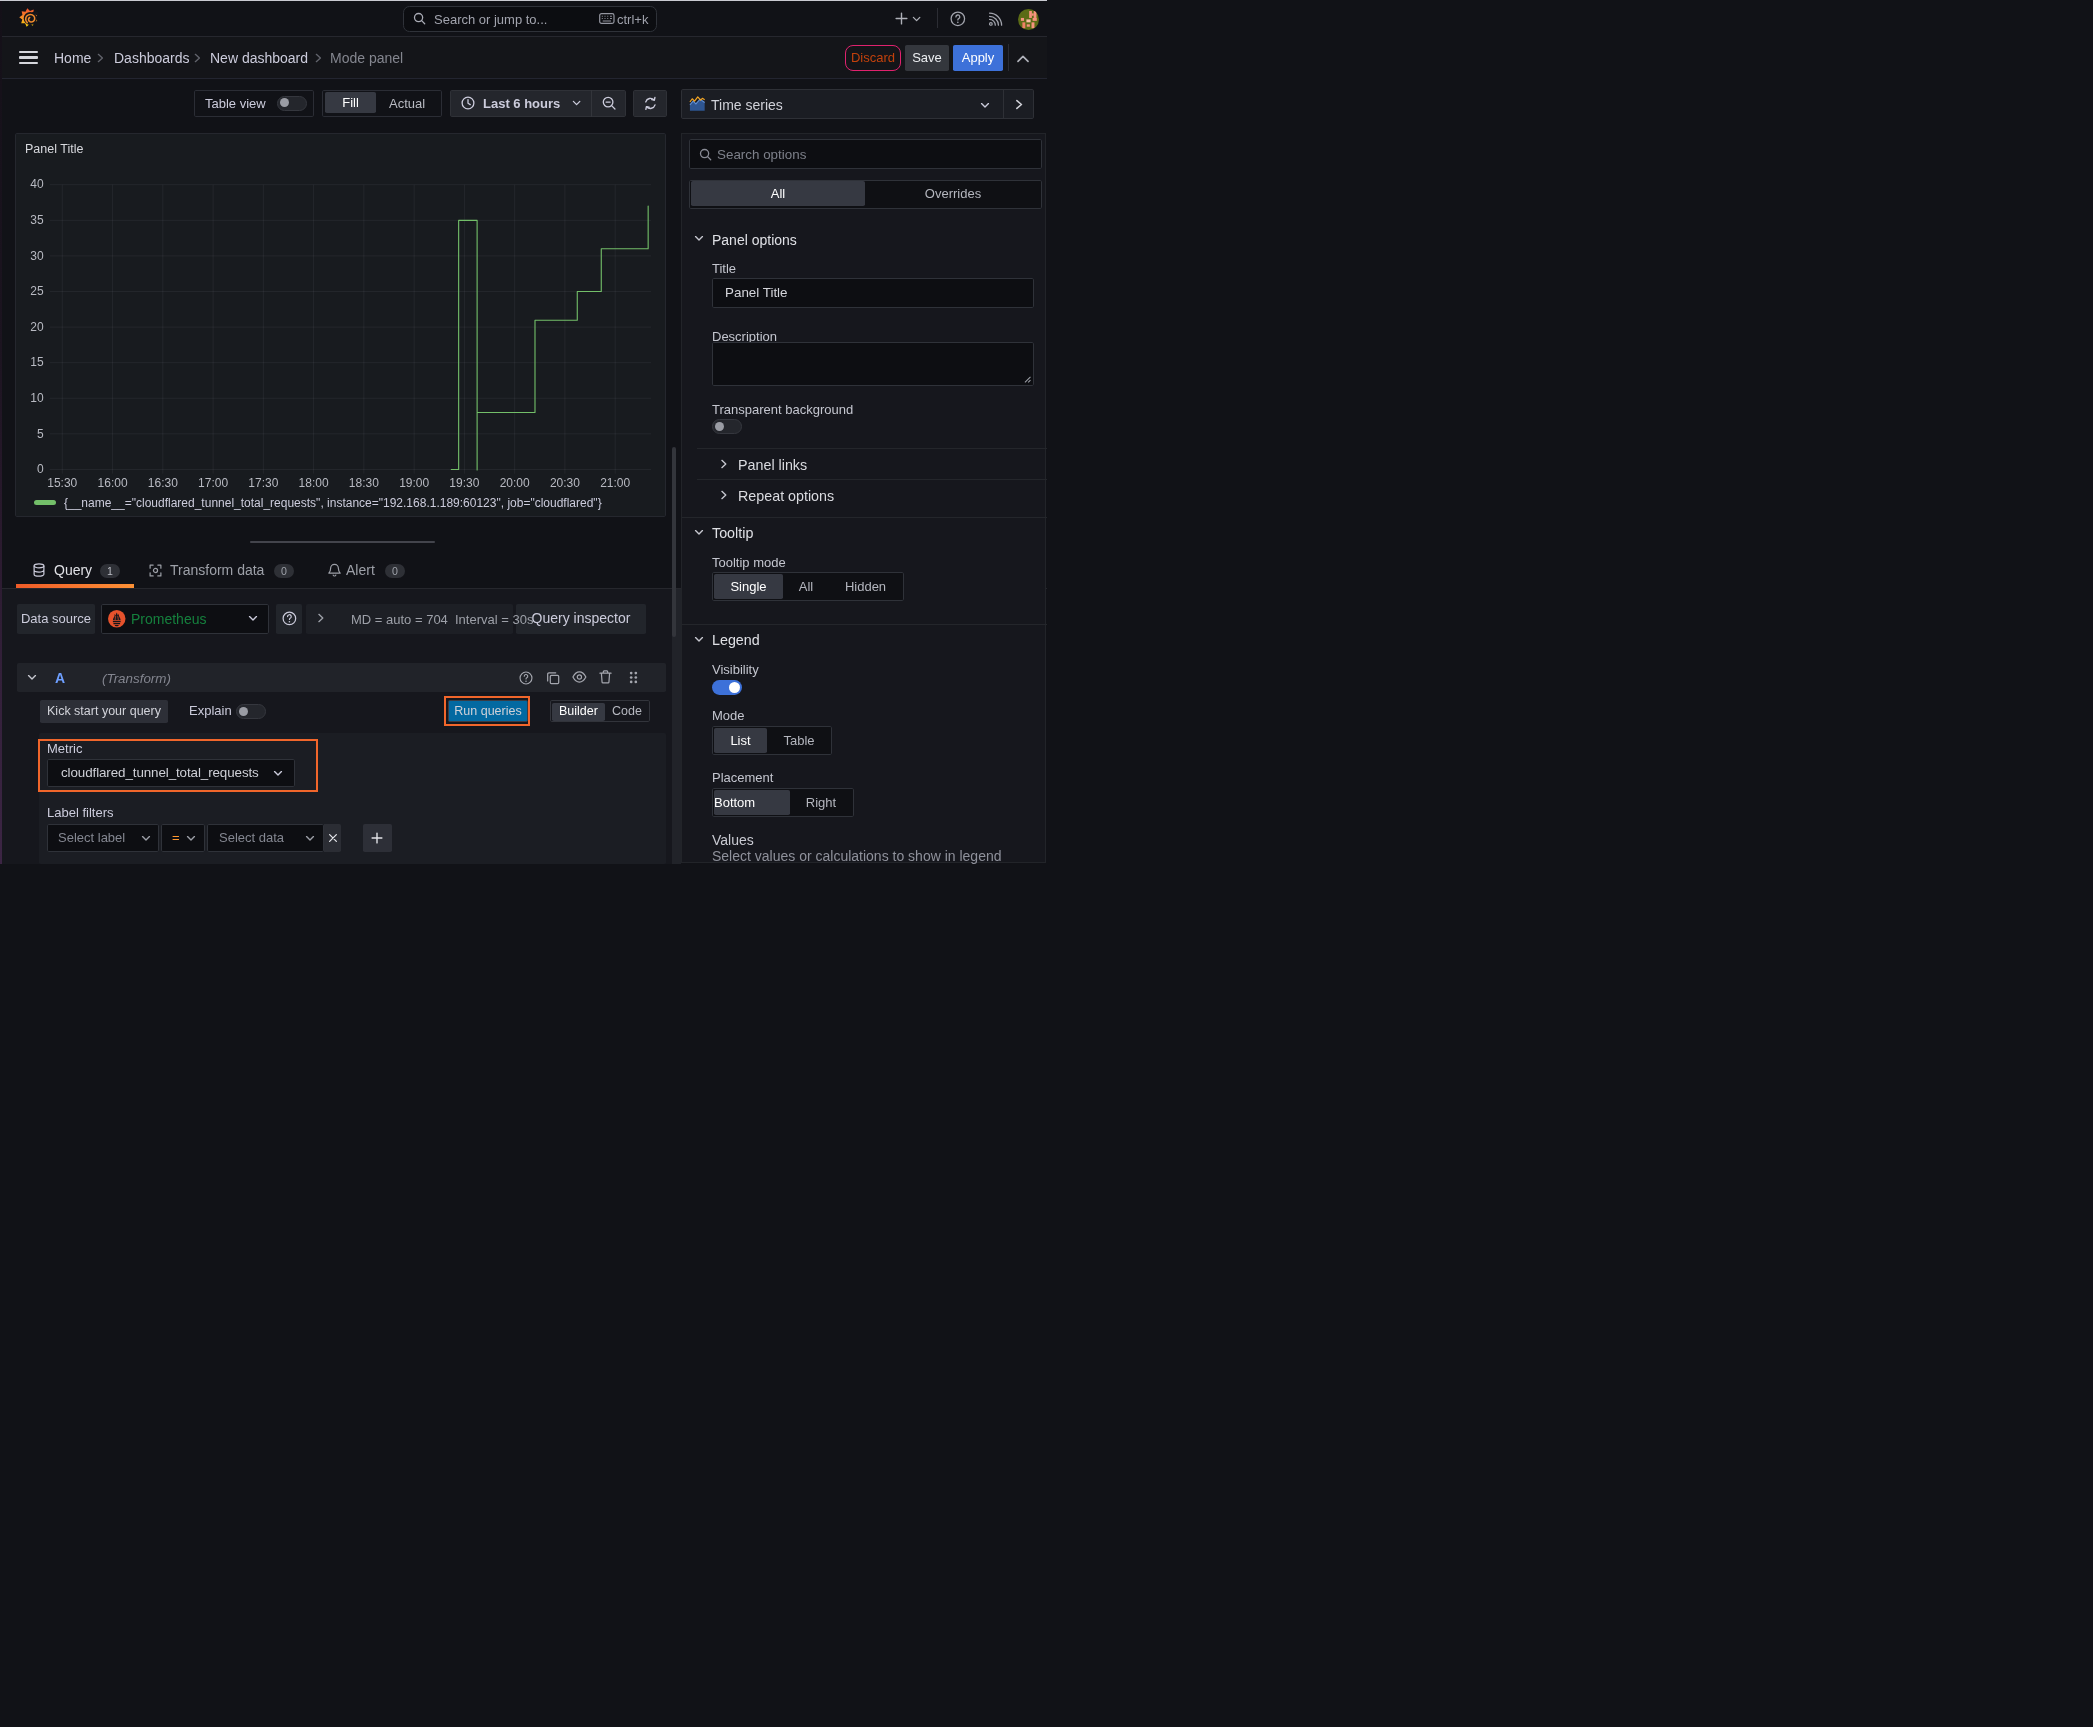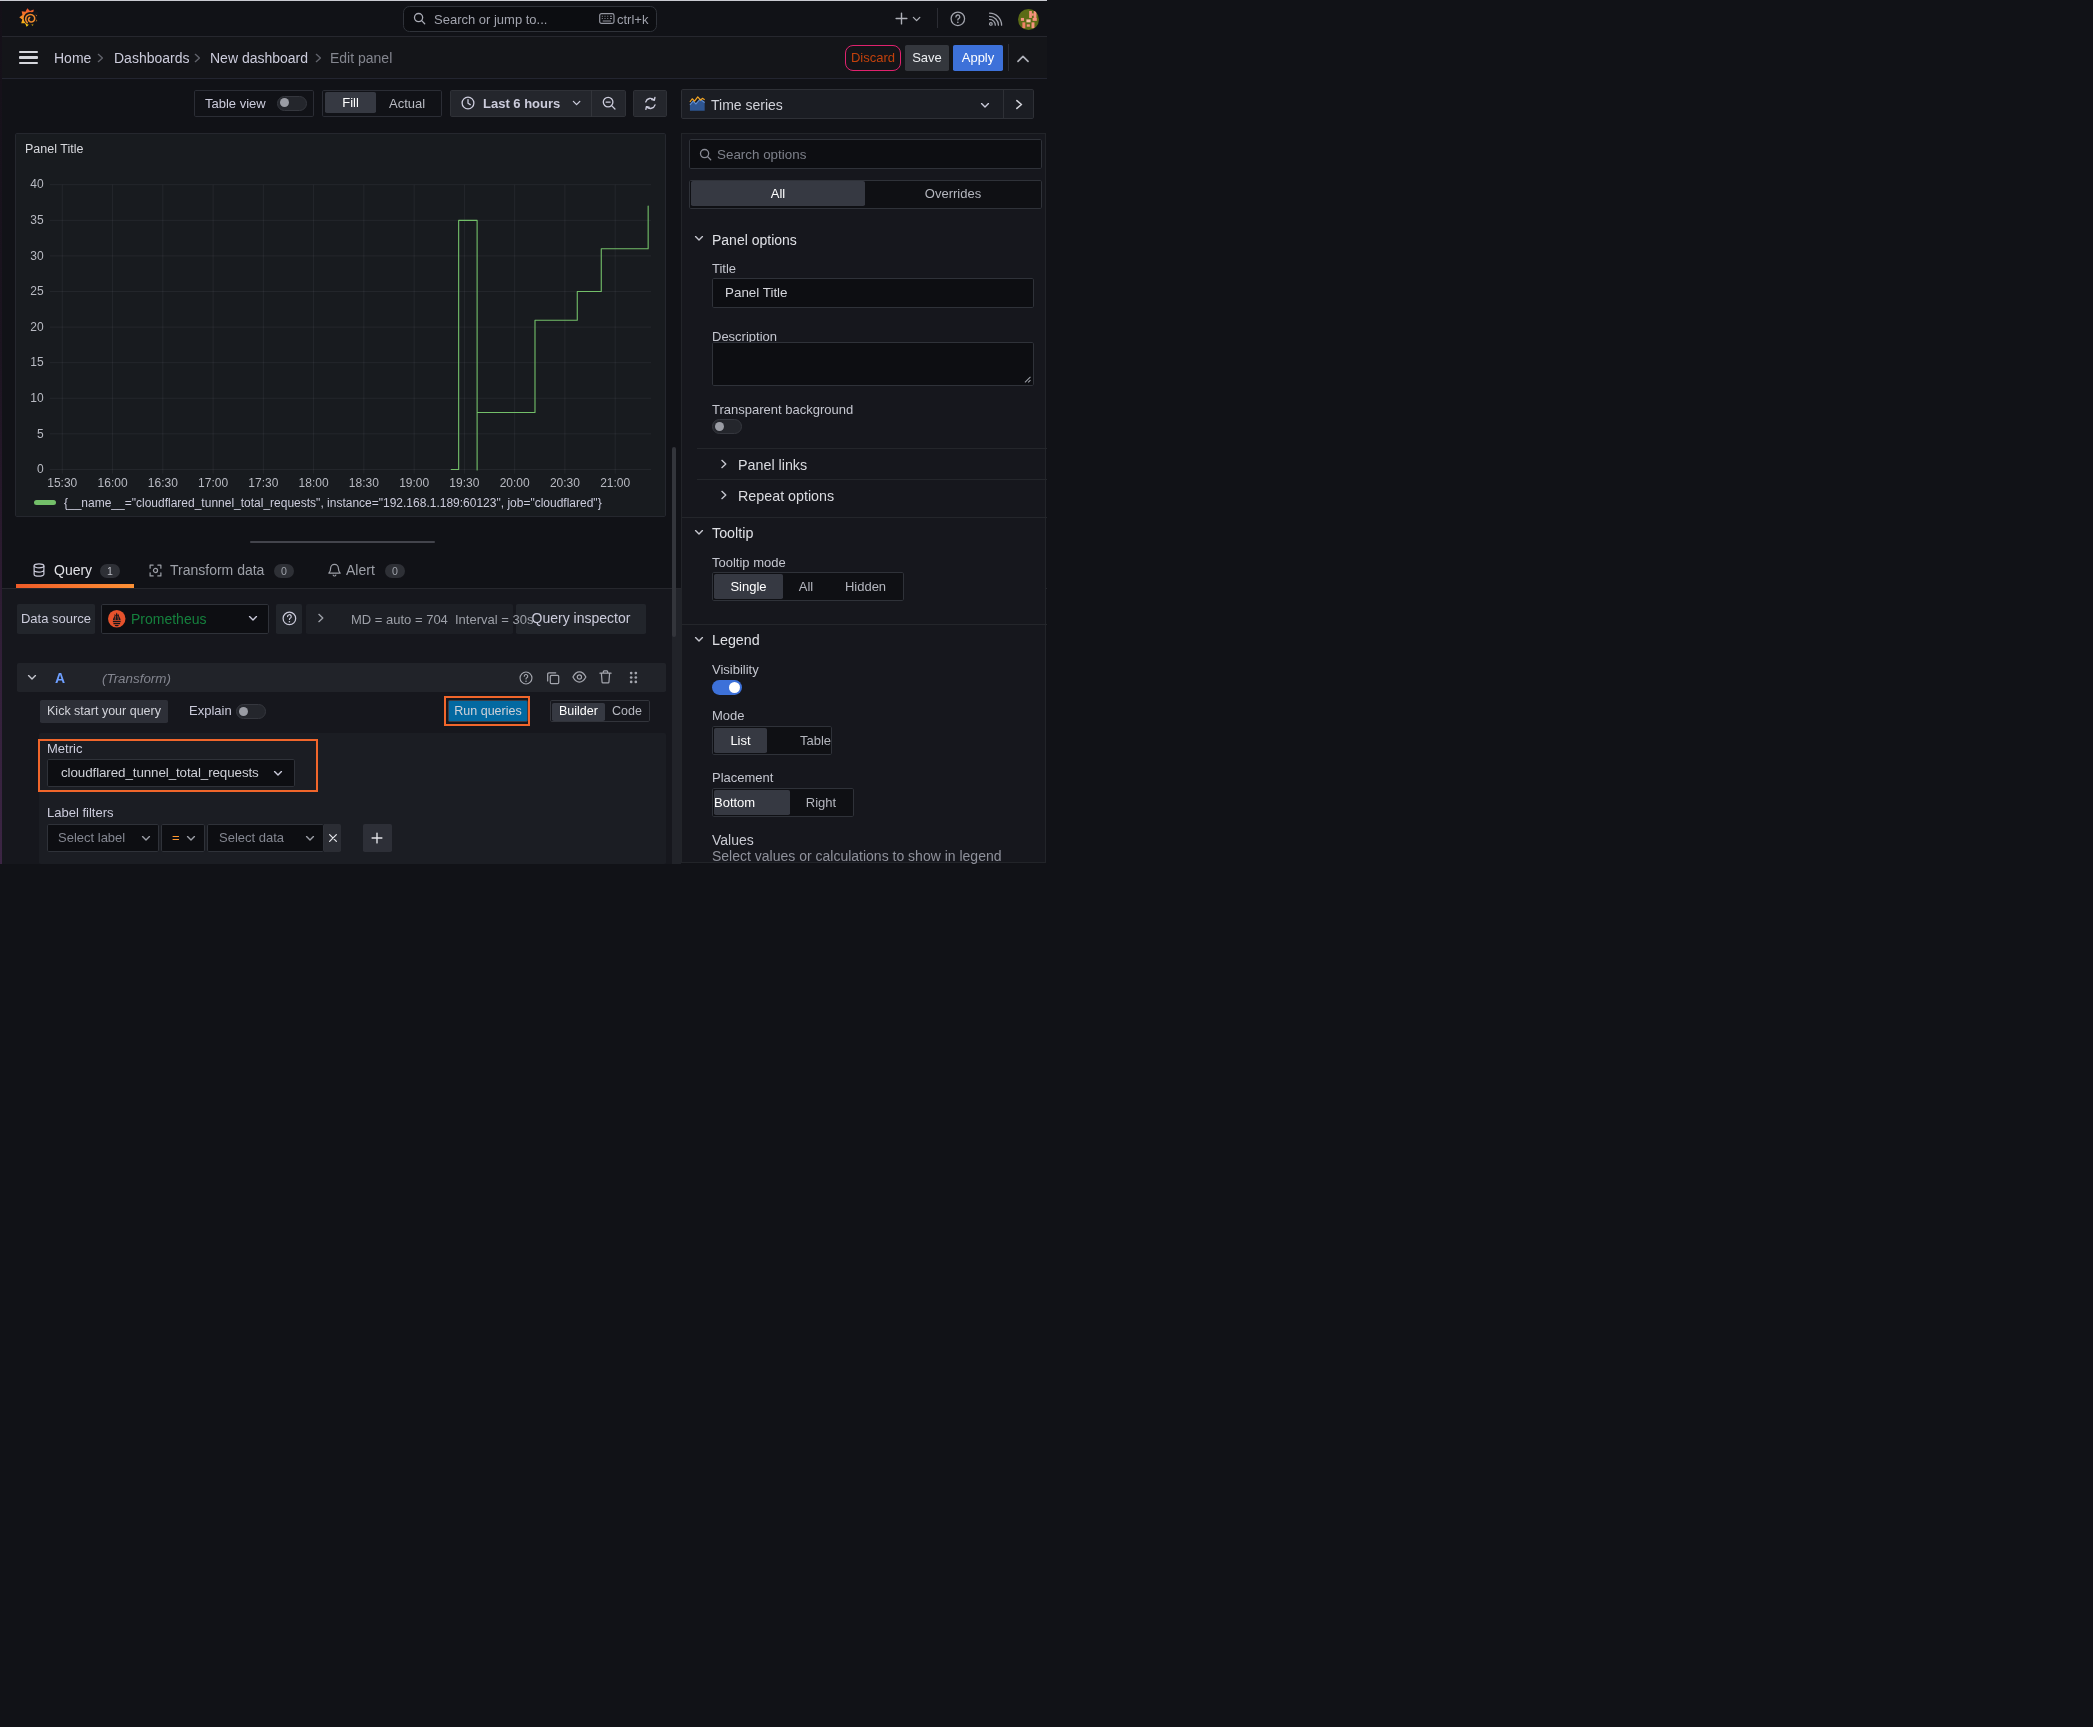--- a/index.html
+++ b/index.html
@@ -93,21 +93,21 @@
       <path d="M2.5 1.5 L7 5.5 L2.5 9.5" stroke="#62646c" stroke-width="1.5" fill="none" stroke-linecap="round" stroke-linejoin="round"></path>
     </svg>
 <div class="abs" style="left:114px;top:50px;font-size:14px;color:#ccccdc">Dashboards</div>
 <svg class="abs" style="left:193px;top:53px" width="8.3" height="10" viewBox="0 0 9 11">
       <path d="M2.5 1.5 L7 5.5 L2.5 9.5" stroke="#62646c" stroke-width="1.5" fill="none" stroke-linecap="round" stroke-linejoin="round"></path>
     </svg>
 <div class="abs" style="left:210px;top:50px;font-size:14px;color:#ccccdc">New dashboard</div>
 <svg class="abs" style="left:314px;top:53px" width="8.3" height="10" viewBox="0 0 9 11">
       <path d="M2.5 1.5 L7 5.5 L2.5 9.5" stroke="#62646c" stroke-width="1.5" fill="none" stroke-linecap="round" stroke-linejoin="round"></path>
     </svg>
-<div class="abs" style="left:330px;top:50px;font-size:14px;color:#84868f">Edit panel</div>
+<div class="abs" style="left:330px;top:50px;font-size:14px;color:#84868f">Mode panel</div>
 
 <div class="abs" style="left:845px;top:45px;width:56px;height:26px;border:0.9px solid #e0226e;border-radius:8px;color:#c2410c;font-size:13px;text-align:center;line-height:24px">Discard</div>
 <div class="abs" style="left:905px;top:45px;width:44px;height:26px;background:#34373d;border-radius:1.8px;color:#eceef1;font-size:13px;text-align:center;line-height:26px">Save</div>
 <div class="abs" style="left:953px;top:45px;width:50px;height:26px;background:#3d71d9;border-radius:1.8px;color:#fff;font-size:13px;text-align:center;line-height:26px">Apply</div>
 <div class="abs" style="left:1008px;top:44px;width:0.9px;height:27px;background:#2b2c33"></div>
 <svg class="abs" style="left:1016px;top:54px" width="14" height="9.2" viewBox="0 0 15 10">
       <path d="M2 8 L7.5 2.5 L13 8" stroke="#b0b2ba" stroke-width="1.8" fill="none" stroke-linecap="round" stroke-linejoin="round"></path>
     </svg>
 
 <div class="abs" style="left:194px;top:90px;width:120px;height:27px;border:0.9px solid #2b2d35;border-radius:1.8px"></div>
@@ -387,21 +387,21 @@
 <svg class="abs" style="left:694px;top:636px" width="10" height="7.4" viewBox="0 0 11 8">
       <path d="M1.7 1.7 L5.5 5.5 L9.3 1.7" stroke="#c7c8d0" stroke-width="1.5" fill="none" stroke-linecap="round" stroke-linejoin="round"></path>
     </svg>
 <div class="abs" style="left:712px;top:632px;font-size:14.3px;font-weight:500;color:#dfe0e5">Legend</div>
 <div class="abs" style="left:712px;top:662px;font-size:13px;color:#c4c6cf">Visibility</div>
 <div class="abs" style="left:712px;top:680px;width:29.5px;height:14.8px;background:#3d71d9;border-radius:7.4px"></div>
 <div class="abs" style="left:729px;top:682px;width:11px;height:11px;background:#fff;border-radius:50%"></div>
 <div class="abs" style="left:712px;top:708px;font-size:13px;color:#c4c6cf">Mode</div>
 <div class="abs" style="left:712px;top:726px;width:120px;height:29px;background:#0f1014;border:0.9px solid #2f3239;border-radius:1.8px"></div>
 <div class="abs seg" style="left:714px;top:728px;width:53px;height:25px;color:#fff;font-weight:500;font-size:13px;text-align:center;line-height:25px">List</div>
-<div class="abs" style="left:767px;top:728px;width:64px;height:25px;color:#b4b6be;font-size:13px;text-align:right;line-height:25px">Table</div>
+<div class="abs" style="left:767px;top:728px;width:64px;height:25px;color:#b4b6be;font-size:13px;text-align:center;line-height:25px">Table</div>
 <div class="abs" style="left:712px;top:770px;font-size:13px;color:#c4c6cf">Placement</div>
 <div class="abs" style="left:712px;top:788px;width:142px;height:29px;background:#0f1014;border:0.9px solid #2f3239;border-radius:1.8px"></div>
 <div class="abs seg" style="left:714px;top:790px;width:76px;height:25px;color:#fff;font-weight:500;font-size:13px;line-height:25px">Bottom</div>
 <div class="abs" style="left:790px;top:790px;width:62px;height:25px;color:#b4b6be;font-size:13px;text-align:center;line-height:25px">Right</div>
 <div class="abs" style="left:712px;top:832px;font-size:14px;color:#c9cad2">Values</div>
 <div class="abs" style="left:712px;top:848px;font-size:14px;color:#8f919b">Select values or calculations to show in legend</div>
 
 <div class="abs" style="left:672px;top:447px;width:4.2px;height:190px;background:#33353b;border-radius:2.3px"></div>
 
 <div class="abs" style="left:0;top:0.9px;width:1.8px;height:863px;background:linear-gradient(180deg,#141018 0%,#1c1420 40%,#2a1a2e 62%,#33203a 78%,#3c2544 100%)"></div>

